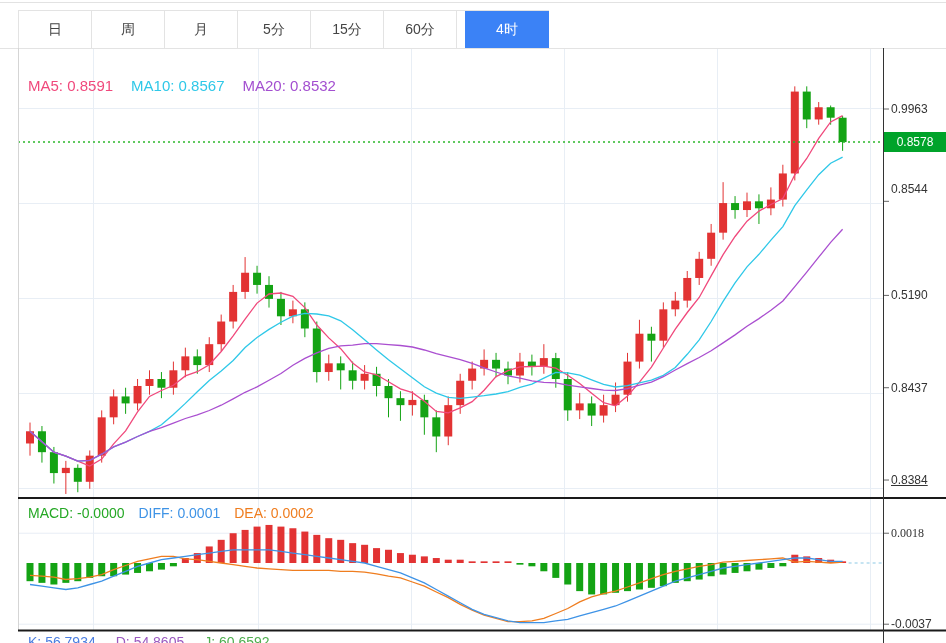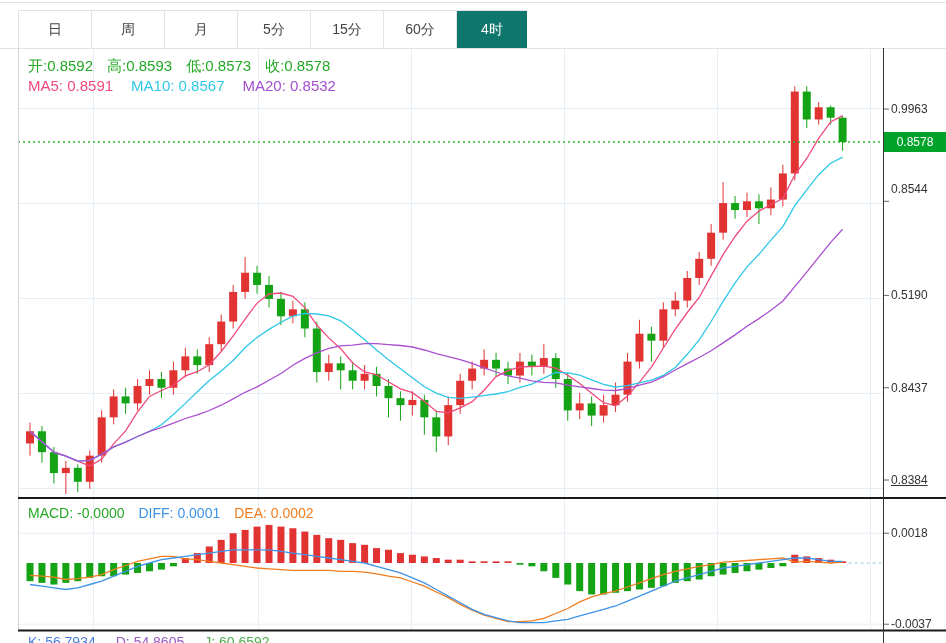--- a/index.html
+++ b/index.html
@@ -4,21 +4,21 @@
 <style>
   html,body{margin:0;padding:0;width:946px;height:643px;background:#fff;overflow:hidden;
     font-family:"Liberation Sans","DejaVu Sans",sans-serif;}
   #stage{position:absolute;top:0;left:0;width:946px;height:643px;}
   #chart-svg{position:absolute;top:0;left:0;}
   .hairline-top{position:absolute;top:2px;left:0;width:946px;height:1px;background:#e2e2e2;}
   
   .tabbar{position:absolute;top:10px;left:18px;height:37px;display:flex;border-top:1px solid #e3e3e3;border-left:1px solid #e3e3e3;background:#fff;}
   .tab{width:73px;height:100%;display:flex;align-items:center;justify-content:center;
     font-size:14px;color:#444;border-right:1px solid #e3e3e3;box-sizing:border-box;cursor:pointer;background:#fff;}
-  .tab.active{background:#0f766e;color:#fff;border:none;width:70px;}
+  .tab.active{background:#3b82f6;color:#fff;border:none;width:84px;margin-left:8px;}
   
   .row{position:absolute;left:28px;display:flex;gap:14px;font-size:15px;white-space:nowrap;}
   .ohlc-row{top:57px;color:#25a825;}
   .ma-row{top:77px;gap:18px;justify-content:space-between;}
   .macd-row{top:505px;font-size:14px;gap:14px;}
   .kdj-row{top:634px;left:28px;font-size:14px;gap:20px;}
   .c-green{color:#25a825}.c-pink{color:#f0497c}.c-cyan{color:#2fc8e8}.c-purple{color:#a34fd0}
   .c-blue{color:#3e93e6}.c-orange{color:#ef7d1f}
   .c-k{color:#4a7de0}.c-d{color:#9b59c0}.c-j{color:#4fae4f}
   .axis-label{position:absolute;left:891px;font-size:12px;color:#333;white-space:nowrap;}
@@ -285,26 +285,20 @@
         <line x1="884" y1="109" x2="889" y2="109" stroke="#666" stroke-width="1"></line>
         <line x1="884" y1="201.3259999999995" x2="889" y2="201.3259999999995" stroke="#666" stroke-width="1"></line>
         <line x1="884" y1="295.39400000000074" x2="889" y2="295.39400000000074" stroke="#666" stroke-width="1"></line>
         <line x1="884" y1="387.72000000000025" x2="889" y2="387.72000000000025" stroke="#666" stroke-width="1"></line>
         <line x1="884" y1="480.04599999999976" x2="889" y2="480.04599999999976" stroke="#666" stroke-width="1"></line>
         <line x1="884" y1="533.219" x2="889" y2="533.219" stroke="#666" stroke-width="1"></line>
         <line x1="884" y1="624.2165" x2="889" y2="624.2165" stroke="#666" stroke-width="1"></line>
       </g>
     </svg>
 
-  <div class="row ohlc-row">
-    <span class="seg"><span>开:</span><span>0.8592</span></span>
-    <span class="seg"><span>高:</span><span>0.8593</span></span>
-    <span class="seg"><span>低:</span><span>0.8573</span></span>
-    <span class="seg"><span>收:</span><span>0.8578</span></span>
-  </div>
 
   <div class="row ma-row">
     <span class="seg c-pink"><span>MA5:</span>&nbsp;<span>0.8591</span></span>
     <span class="seg c-cyan"><span>MA10:</span>&nbsp;<span>0.8567</span></span>
     <span class="seg c-purple"><span>MA20:</span>&nbsp;<span>0.8532</span></span>
   </div>
 
   <div class="row macd-row">
     <span class="seg c-green"><span>MACD:</span>&nbsp;<span>-0.0000</span></span>
     <span class="seg c-blue"><span>DIFF:</span>&nbsp;<span>0.0001</span></span>
@@ -316,15 +310,15 @@
     <span class="seg c-d"><span>D:</span>&nbsp;<span>54.8605</span></span>
     <span class="seg c-j"><span>J:</span>&nbsp;<span>60.6592</span></span>
   </div>
 
   <div class="price-badge" style="top: 132.098px;">0.8578</div>
 <div class="axis-label" style="top: 102px;">0.9963</div>
     <div class="axis-label" style="top: 182px;">0.8544</div>
     <div class="axis-label" style="top: 288.394px;">0.5190</div>
     <div class="axis-label" style="top: 380.72px;">0.8437</div>
     <div class="axis-label" style="top: 473px; text-decoration: underline;">0.8384</div>
-    <div class="axis-label" style="top: 526.219px;">0.0018</div>
+    <div class="axis-label" style="top: 526.219px; font-family: Liberation Serif, serif;">0.0018</div>
     <div class="axis-label" style="top: 617.216px;">-0.0037</div>
   </div>
 
 </body></html>

